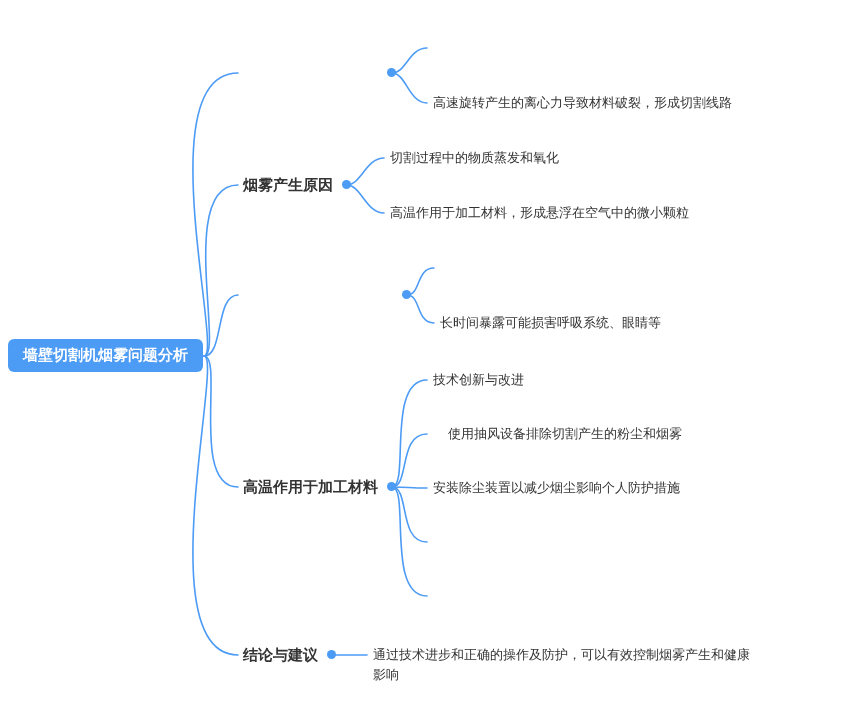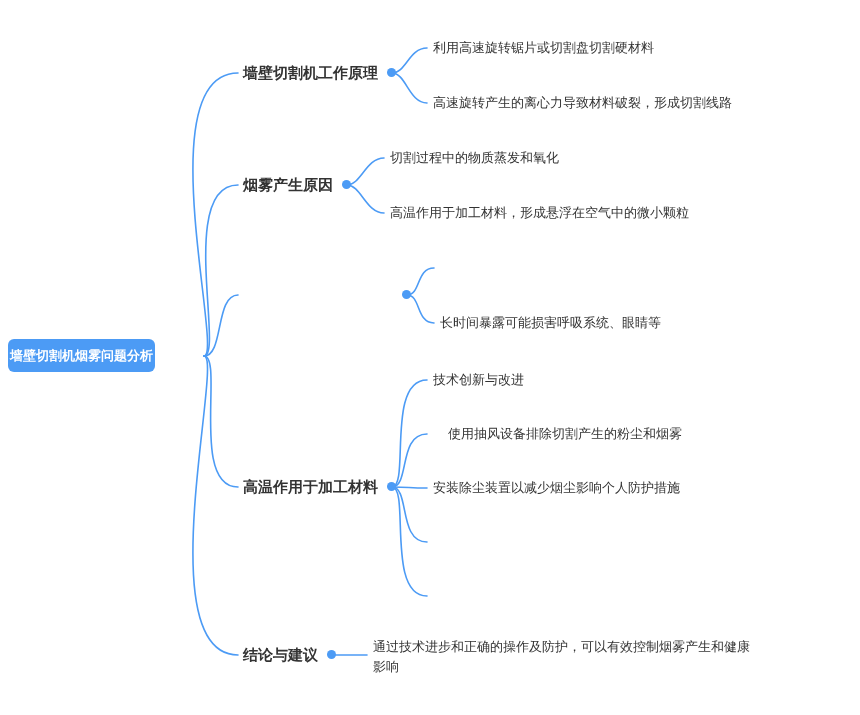--- a/index.html
+++ b/index.html
@@ -6,36 +6,36 @@
   html, body { background:#ffffff; }
   body { font-family:"Liberation Sans","DejaVu Sans",sans-serif; }
   .canvas {
     position:relative; width:860px; height:715px;
     background:#ffffff; overflow:hidden;
   }
   .links { position:absolute; left:0; top:0; width:860px; height:715px; }
   .links path { fill:none; stroke:var(--accent,#4C9BF5); stroke-width:1.6; stroke-linecap:round; }
   .root-node {
     position:absolute; left:8px; top:339px; height:33px;
-    display:flex; align-items:center; padding:0 2px;
+    display:flex; align-items:center; padding:0 15px;
     background:var(--accent,#4C9BF5); color:var(--root-text,#ffffff);
-    font-size:13px; font-weight:bold; border-radius:6px;
+    font-size:15px; font-weight:bold; border-radius:6px;
     white-space:nowrap; cursor:pointer;
   }
   .branch-label {
     position:absolute; transform:translateY(-50%);
     font-size:15px; font-weight:bold; color:var(--text,#333333);
     white-space:nowrap; cursor:pointer;
   }
   .leaf {
     position:absolute; transform:translateY(-50%);
     font-size:13px; color:var(--text,#333333);
     white-space:nowrap; line-height:1.55; cursor:pointer;
   }
-  .leaf.wrap { white-space:normal; width:388px; }
+  .leaf.wrap { white-space:normal; width:388px;margin-top:8px; }
   .dot {
     position:absolute; width:9px; height:9px; border-radius:50%;
     background:var(--accent,#4C9BF5); cursor:pointer;
   }
 </style>
 </head>
 <body>
 
 <div class="canvas">
 
@@ -60,32 +60,30 @@
     <path d="M 392 487 C 410 487 398 434 427 434"></path>
     <path d="M 392 487 C 410 487 408 488 427 488"></path>
     <path d="M 392 487 C 410 487 398 542 427 542"></path>
     <path d="M 392 487 C 410 487 386 596 427 596"></path>
 
     <path d="M 332 655 C 344 655 352 655 367 655"></path>
   </svg>
 
   <div class="root-node">墙壁切割机烟雾问题分析</div>
 
-  <div class="branch-label" style="left:243px; top:73px">墙壁切割机工作原理</div>
   <div class="branch-label" style="left:243px; top:185px">烟雾产生原因</div>
   <div class="branch-label" style="left:243px; top:487px">高温作用于加工材料</div>
   <div class="branch-label" style="left:243px; top:655px">结论与建议</div>
 
   <div class="dot" style="left:387px; top:68px"></div>
   <div class="dot" style="left:342px; top:180px"></div>
   <div class="dot" style="left:402px; top:290px"></div>
   <div class="dot" style="left:387px; top:482px"></div>
   <div class="dot" style="left:327px; top:650px"></div>
 
-  <div class="leaf" style="left:433px; top:48px">利用高速旋转锯片或切割盘切割硬材料</div>
   <div class="leaf" style="left:433px; top:103px">高速旋转产生的离心力导致材料破裂，形成切割线路</div>
 
   <div class="leaf" style="left:390px; top:158px">切割过程中的物质蒸发和氧化</div>
   <div class="leaf" style="left:390px; top:213px">高温作用于加工材料，形成悬浮在空气中的微小颗粒</div>
 
   <div class="leaf" style="left:440px; top:323px">长时间暴露可能损害呼吸系统、眼睛等</div>
 
   <div class="leaf" style="left:433px; top:380px">技术创新与改进</div>
   <div class="leaf" style="left:448px; top:434px">使用抽风设备排除切割产生的粉尘和烟雾</div>
   <div class="leaf" style="left:433px; top:488px">安装除尘装置以减少烟尘影响个人防护措施</div>

